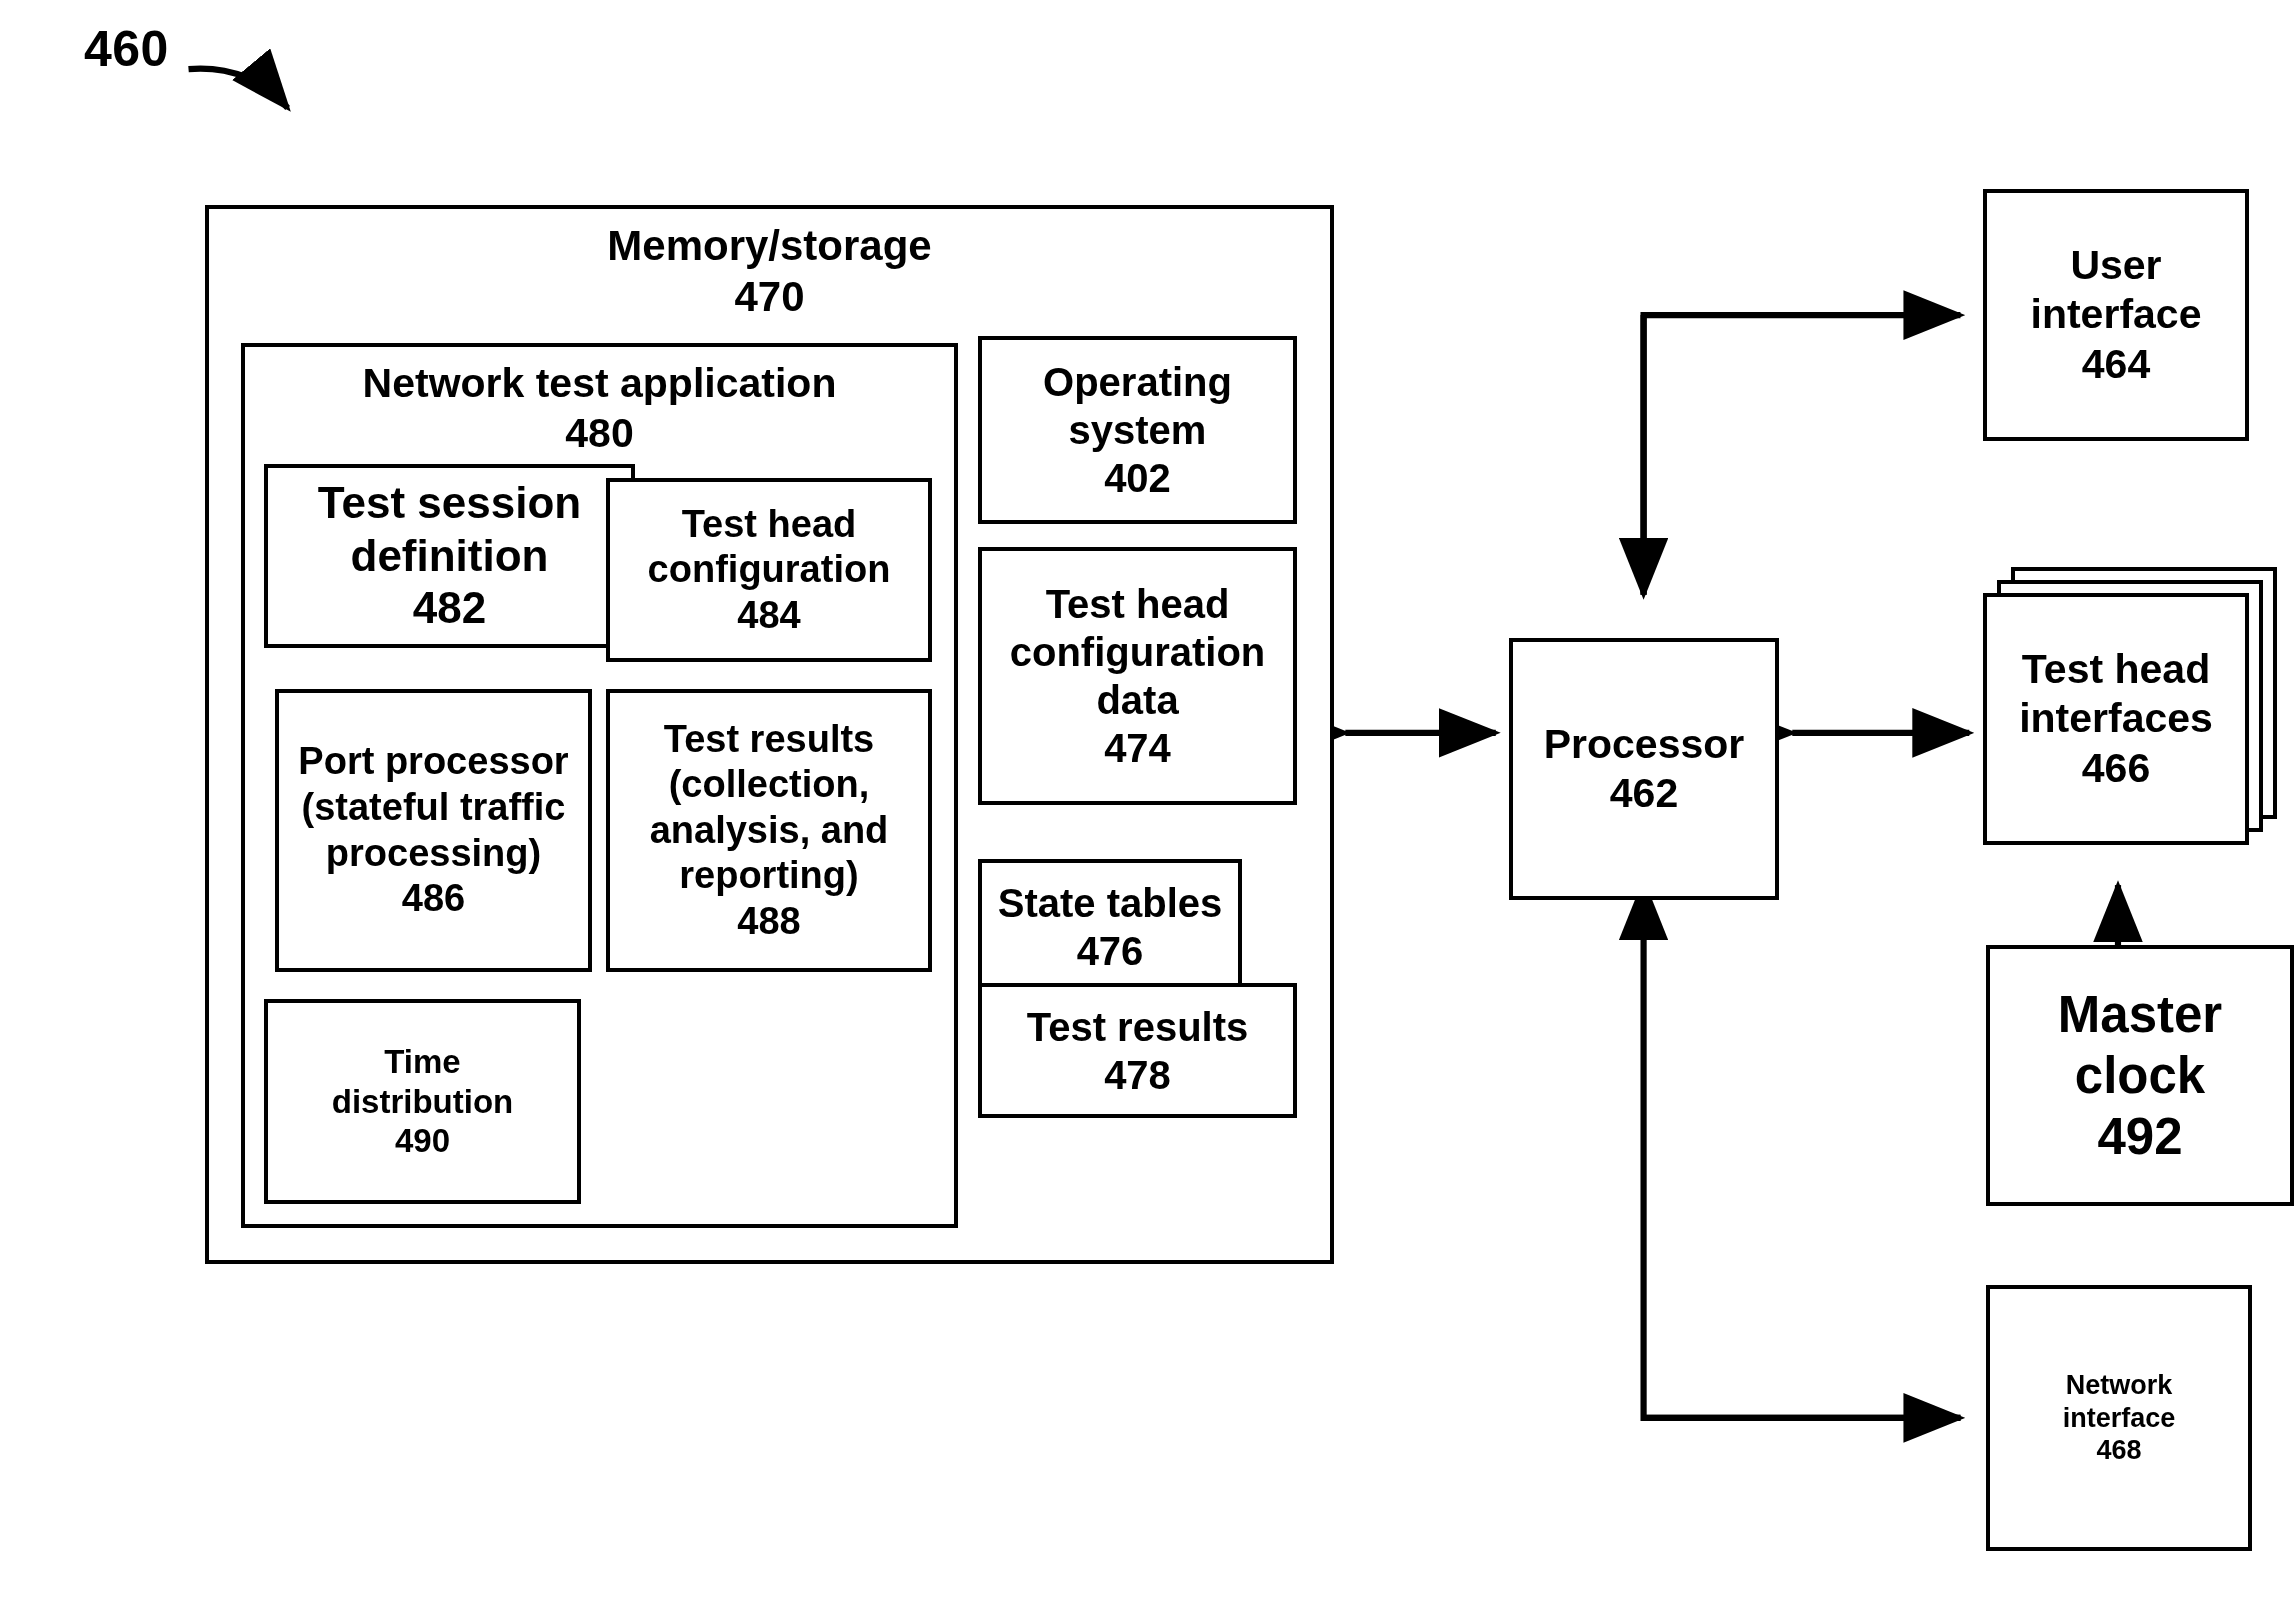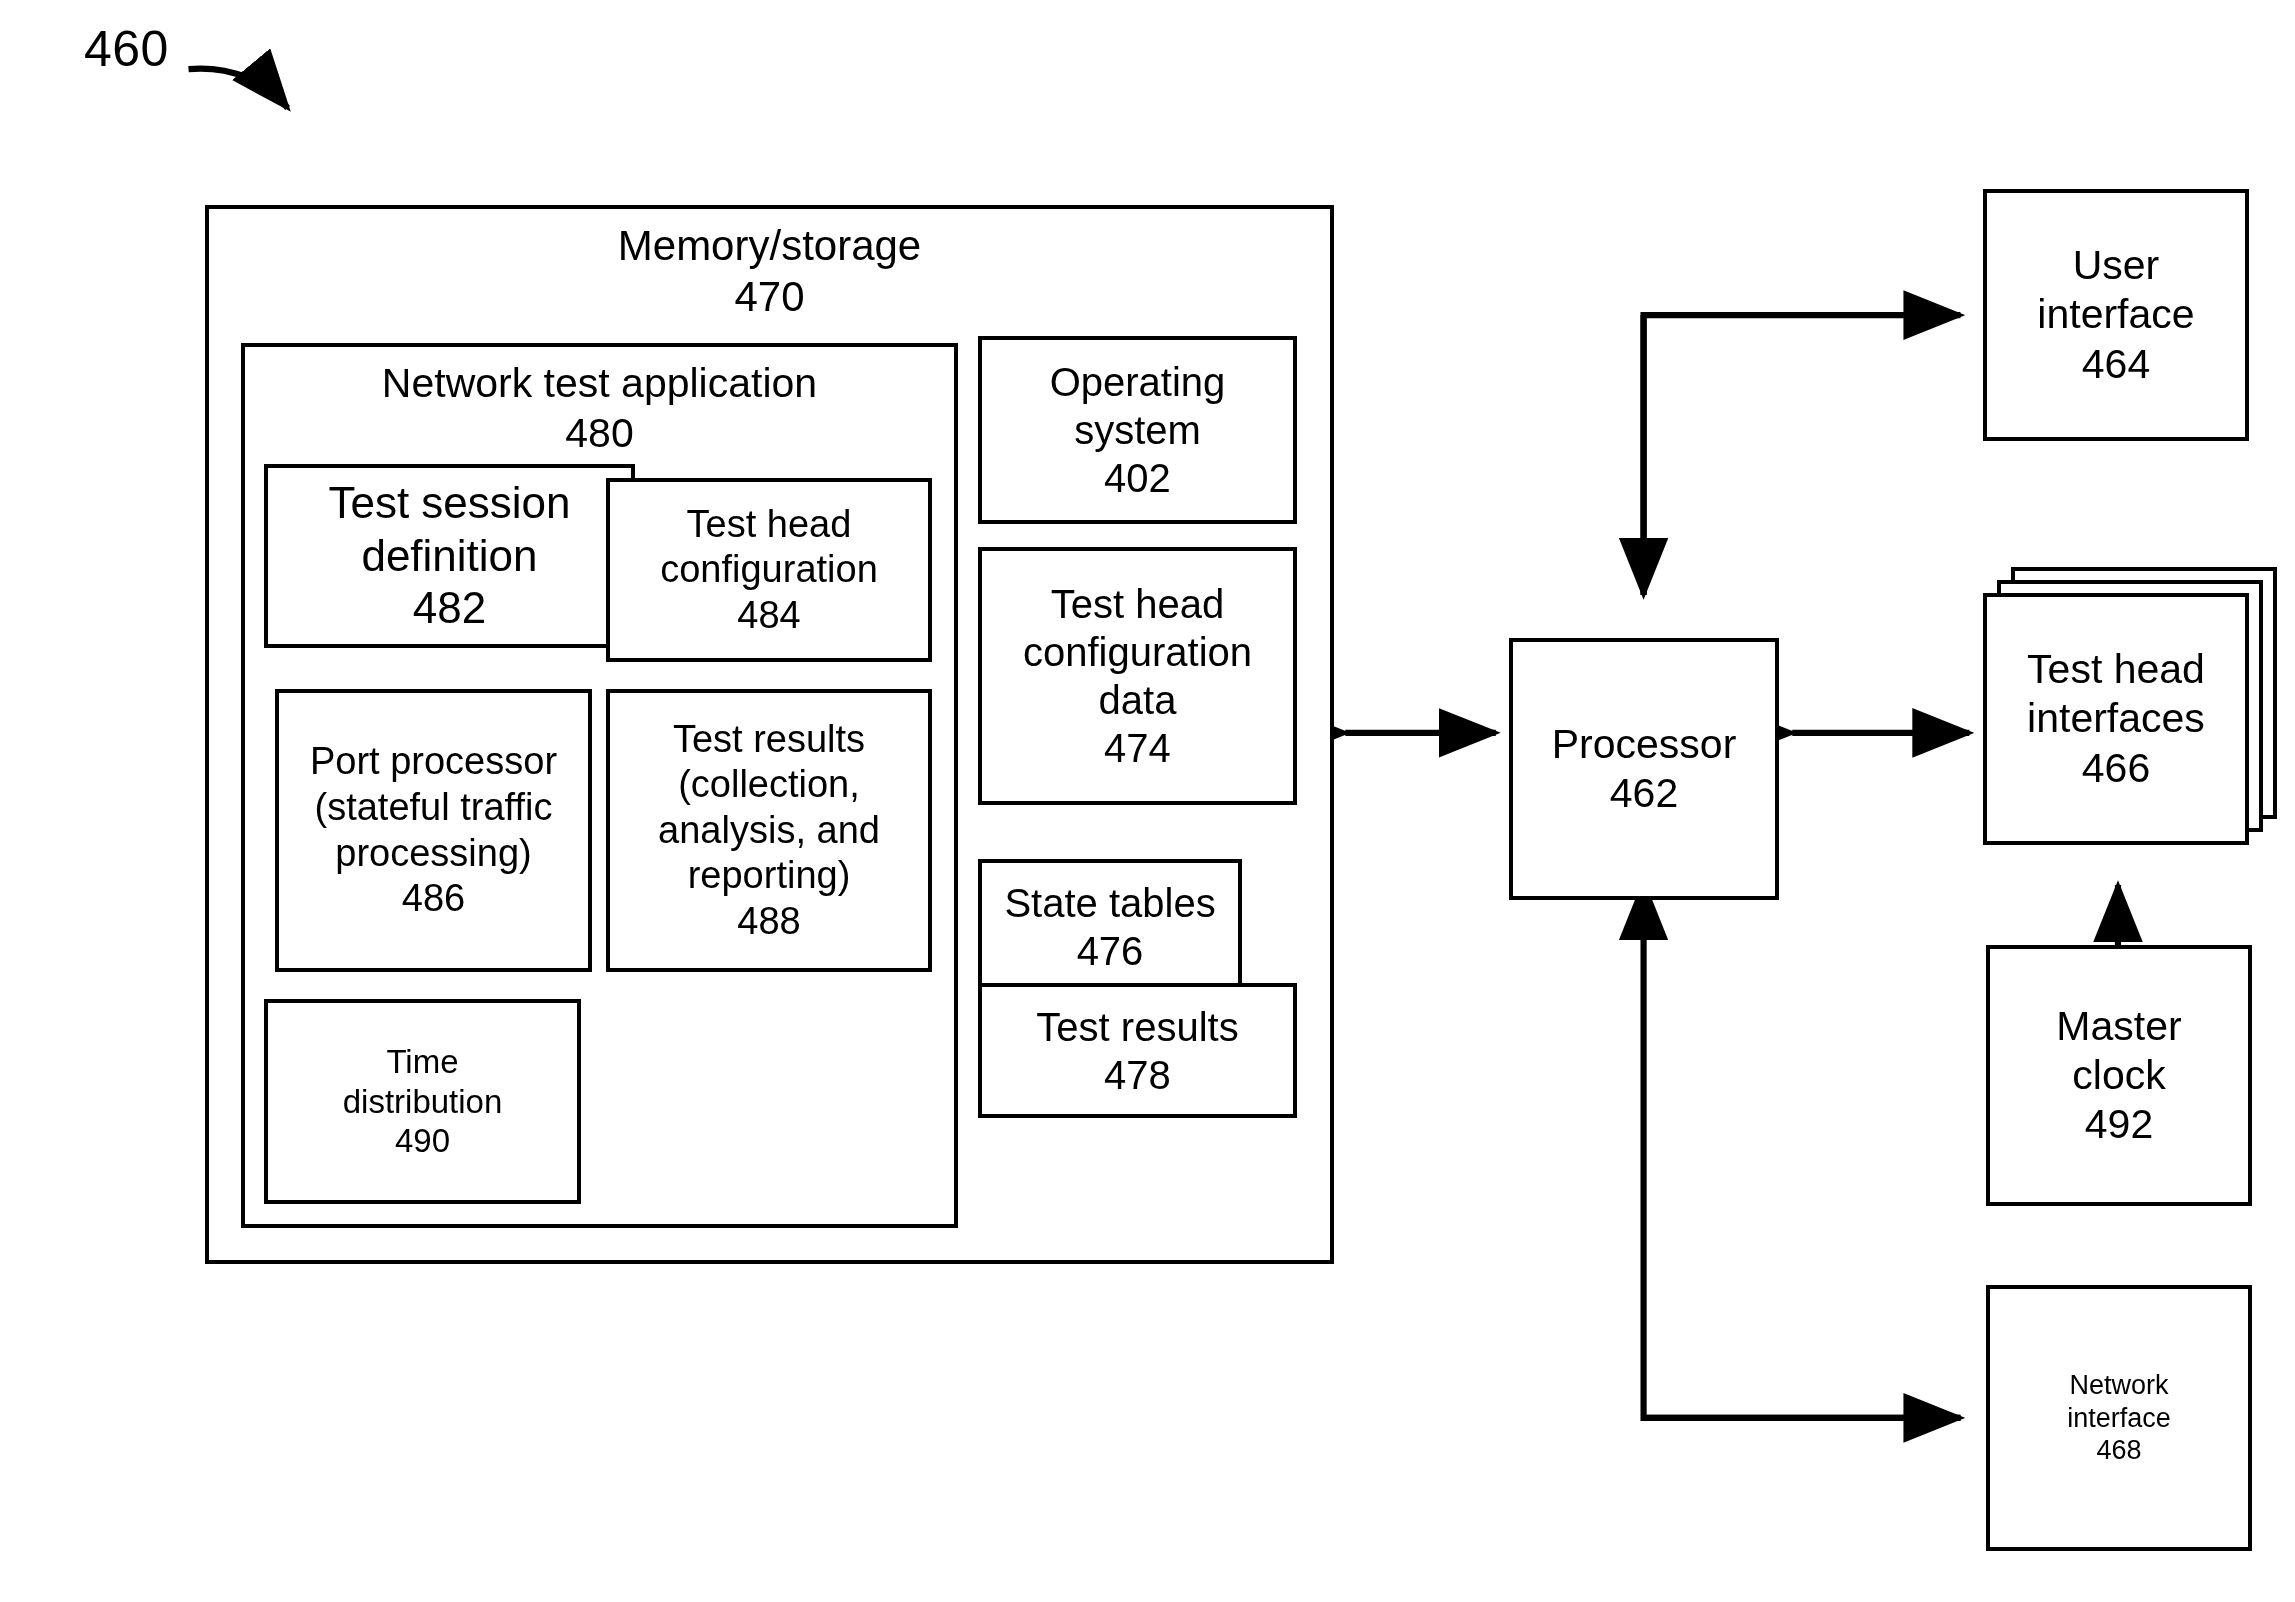--- a/index.html
+++ b/index.html
@@ -10,20 +10,21 @@
   body {
     font-family: "Liberation Sans", sans-serif;
     color: #000000;
   }
   #canvas {
     position: relative;
     width: 2295px;
     height: 1602px;
     background: #ffffff;
     overflow: hidden;
+    font-weight: bold;
   }
   .box {
     position: absolute;
     box-sizing: border-box;
     border: 4.4px solid #000000;
     background: #ffffff;
     display: flex;
     align-items: center;
     justify-content: center;
     text-align: center;
@@ -167,21 +168,21 @@
   </div>
 
   <div class="stack-shadow" style="left:2011px; top:567px; width:266px; height:252px;"></div>
   <div class="stack-shadow" style="left:1997px; top:580px; width:266px; height:252px;"></div>
   <div class="box" style="left:1983px; top:593px; width:266px; height:252px; font-size:41px;">
     <span class="label-text"><span>Test head
 interfaces</span>
 <span>466</span></span>
   </div>
 
-  <div class="box" style="left:1986px; top:945px; width:266px; height:261px; font-size:41px;">
+  <div class="box" style="left:1986px; top:945px; width:308px; height:261px; font-size:51px;">
     <span class="label-text"><span>Master
 clock</span>
 <span>492</span></span>
   </div>
 
   <div class="box" style="left:1986px; top:1285px; width:266px; height:266px; font-size:27px;">
     <span class="label-text"><span>Network
 interface</span>
 <span>468</span></span>
   </div>

